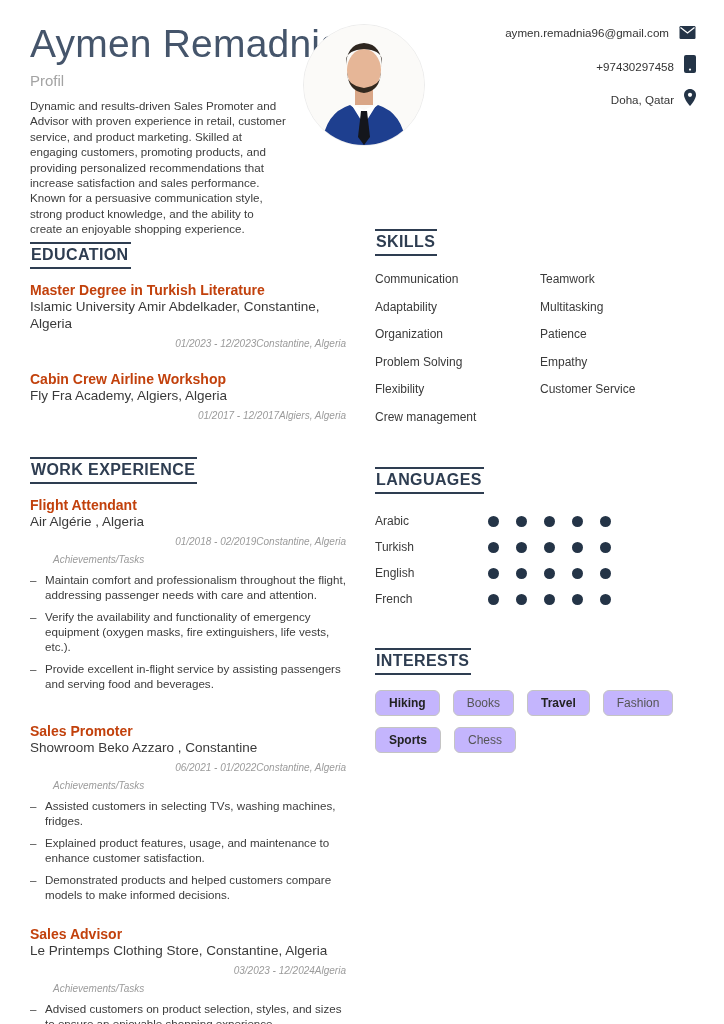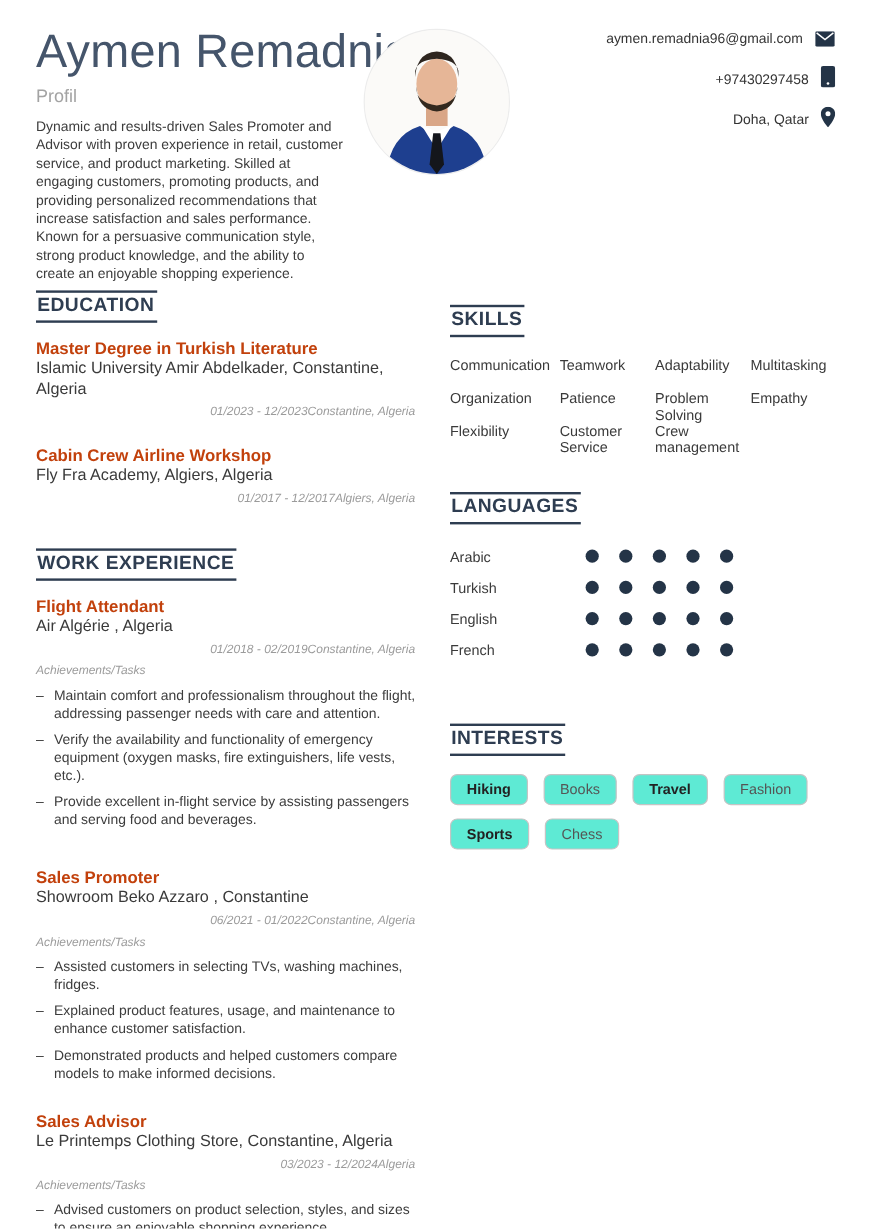--- a/index.html
+++ b/index.html
@@ -14,55 +14,55 @@
   .summary { position:absolute; left:30px; top:98px; width:256px; font-size:11.6px; line-height:1.33; color:#3c3c3c; }
   .photo { position:absolute; left:303px; top:24px; width:122px; height:122px; border-radius:50%;
            overflow:hidden; border:1px solid #ececec; background:#fbfaf8; }
   .photo svg { display:block; width:100%; height:100%; }
   .contacts { position:absolute; right:28px; top:26px; }
   .contact-row { display:flex; justify-content:flex-end; align-items:flex-end; gap:10px; margin-bottom:16px; font-size:11.6px; color:#333; }
   .contact-row svg { flex:0 0 auto; }
 
   
   .left-col  { position:absolute; left:30px;  top:242px; width:316px; }
-  .right-col { position:absolute; left:375px; top:254px; width:322px; }
+  .right-col { position:absolute; left:375px; top:229px; width:322px; }
 
   .section-title {
     display:inline-block; font-size:16px; font-weight:700; letter-spacing:.4px; color:#2e3d51;
     border-top:2px solid #2e3d51; border-bottom:2px solid #2e3d51; padding:2px 2px 3px 1px;
   }
 
   
   .entry { margin-top:13px; }
   .entry + .entry { margin-top:22px; }
   .entry-title { font-size:14px; font-weight:700; color:#c2410c; }
   .entry-sub { font-size:13.5px; color:#3a3a3a; line-height:1.25; margin-top:1px; }
   .meta { display:flex; justify-content:flex-end; font-size:10px; font-style:italic; color:#9b9b9b; margin-top:5px; }
-  .tasks-label { font-size:10px; font-style:italic; color:#9b9b9b; margin-top:7px; }
+  .tasks-label { font-size:10px; font-style:italic; color:#9b9b9b; margin-top:7px;margin-left:23px; }
   .bullets { margin-top:4px; }
   .bullet { display:flex; font-size:11.6px; line-height:1.3; color:#3c3c3c; margin-top:7px; }
   .bullet .dash { flex:0 0 15px; color:#3c3c3c; }
   .work-section { margin-top:36px; }
 
   
-  .skills-grid { display:grid; grid-template-columns:1fr 1fr 1fr 1fr; column-gap:8px; margin-top:16px; }
+  .skills-grid { display:grid; grid-template-columns:1fr 1fr; column-gap:8px; margin-top:16px; }
   .skill { font-size:12px; color:#3a3a3a; height:27.5px; }
 
   
   .lang-section { margin-top:30px; }
   .lang-rows { margin-top:14px; }
   .lang-row { display:flex; align-items:center; height:26px; }
   .lang-name { width:113px; font-size:12px; color:#3a3a3a; }
   .dots { display:flex; gap:17px; }
   .dot { width:11px; height:11px; border-radius:50%; background:#243447; }
 
   
-  .interests-section { margin-top:48px; }
+  .interests-section { margin-top:36px; }
   .chips { display:flex; flex-wrap:wrap; gap:11px 13px; margin-top:15px; max-width:322px; }
-  .chip { border:1.5px solid #c4c4c4; border-radius:6px; padding:5px 13px; font-size:12px; color:#555; background:#5eead4; }
+  .chip { border:1.5px solid #c4c4c4; border-radius:6px; padding:5px 13px; font-size:12px; color:#555; background:#c4b5fd; }
   .chip.bold { font-weight:700; color:#222; }
 </style>
 </head>
 <body>
 
 <div class="page">
 
   <div class="name">Aymen Remadnia</div>
   <div class="profil-label">Profil</div>
   <div class="summary">Dynamic and results-driven Sales Promoter and Advisor with proven experience in retail, customer service, and product marketing. Skilled at engaging customers, promoting products, and providing personalized recommendations that increase satisfaction and sales performance. Known for a persuasive communication style, strong product knowledge, and the ability to create an enjoyable shopping experience.</div>

